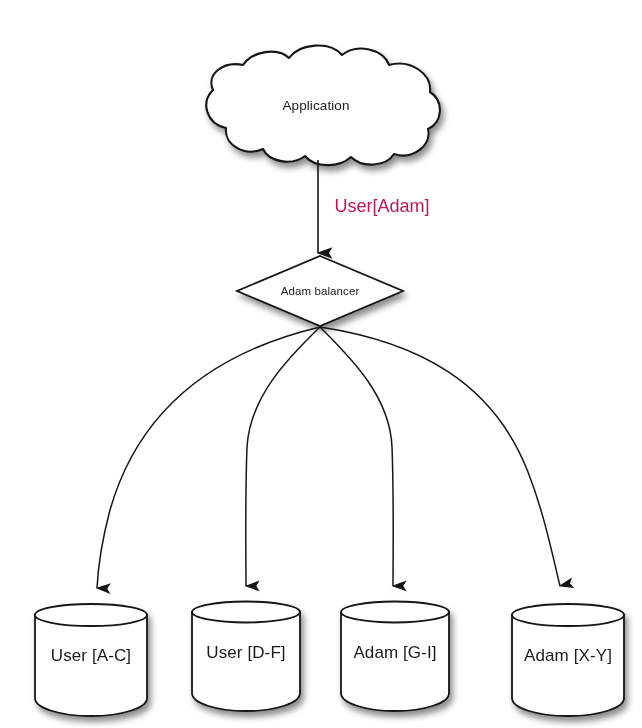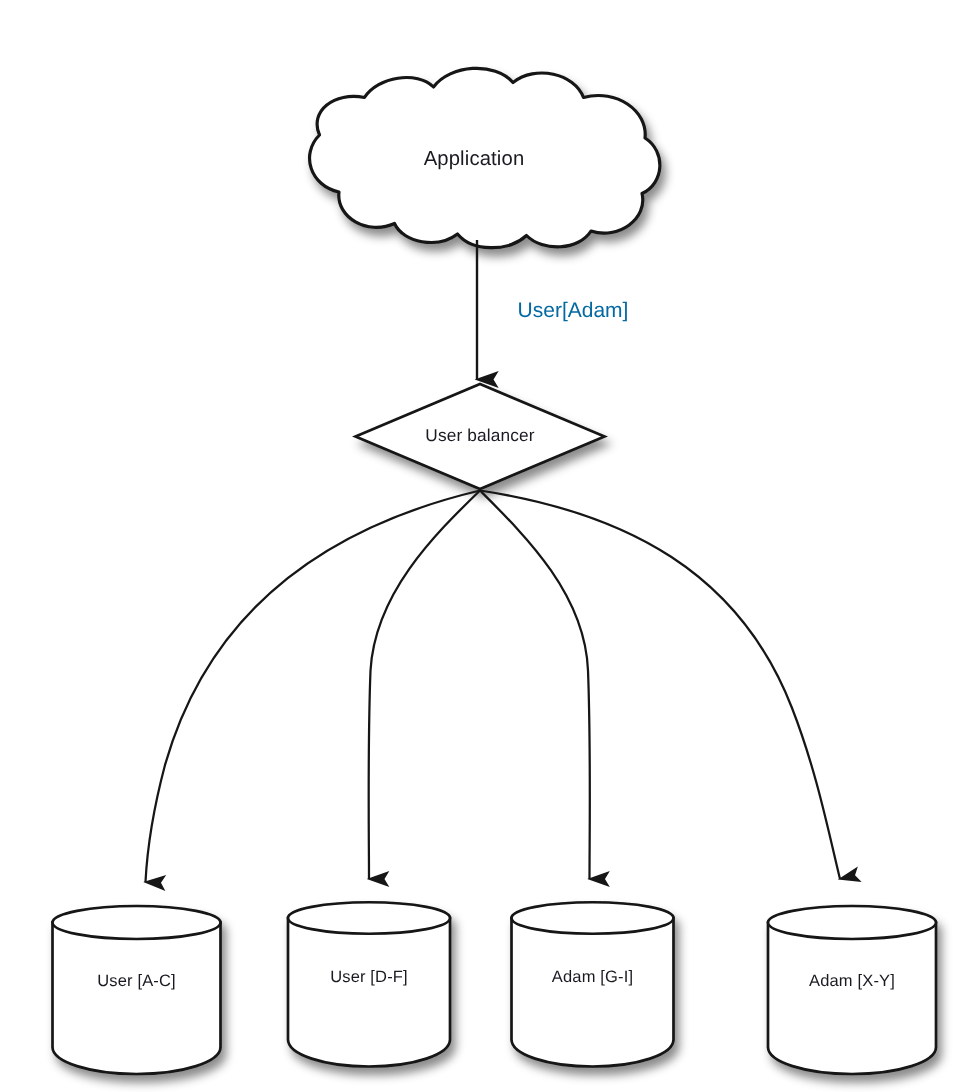--- a/index.html
+++ b/index.html
@@ -32,29 +32,29 @@
     color: #1a1a22;
     font-size: 13px;
     line-height: 1;
     white-space: nowrap;
     text-align: center;
     transform: translate(-50%, -50%);
     letter-spacing: 0.1px;
   }
   .edge-label {
     position: absolute;
-    color: #0369a1;
-    font-size: 14px;
+    color: #be185d;
+    font-size: 18px;
     line-height: 1;
     white-space: nowrap;
     transform: translate(-50%, -50%);
   }
   .cloud-label { font-size: 13.5px; }
   .diamond-label { font-size: 11.5px; }
-  .db-label { font-size: 11px; }
+  .db-label { font-size: 17px; }
 </style>
 </head>
 <body>
 
 <div id="canvas">
 
   <svg id="diagram-svg" viewBox="0 0 642 728">
     <defs>
       <filter id="softshadow" x="-40%" y="-40%" width="190%" height="190%">
         <feDropShadow dx="3" dy="5" stdDeviation="3.2" flood-color="#000000" flood-opacity="0.45"></feDropShadow>
@@ -134,21 +134,21 @@
                  C 599 706, 624 698, 624 688 L 624 605 Z"></path>
         <ellipse cx="568" cy="605" rx="56" ry="11" fill="#ffffff" stroke="#141414" stroke-width="1.8"></ellipse>
       </g>
     </g>
   </svg>
 
   <div class="node-label cloud-label" style="left:316px; top:96px;">Application</div>
 
   <div class="edge-label" style="left:382px; top:196px;">User[Adam]</div>
 
-  <div class="node-label diamond-label" style="left:320px; top:282px;">User balancer</div>
+  <div class="node-label diamond-label" style="left:320px; top:282px;">Adam balancer</div>
 
   <div class="node-label db-label" style="left:91px; top:645px;">User [A-C]</div>
 
   <div class="node-label db-label" style="left:246px; top:642px;text-align:center;">User [D-F]</div>
 
   <div class="node-label db-label" style="left:395px; top:642px;">Adam [G-I]</div>
 
   <div class="node-label db-label" style="left:568px; top:645px;">Adam [X-Y]</div>
 
 </div>

